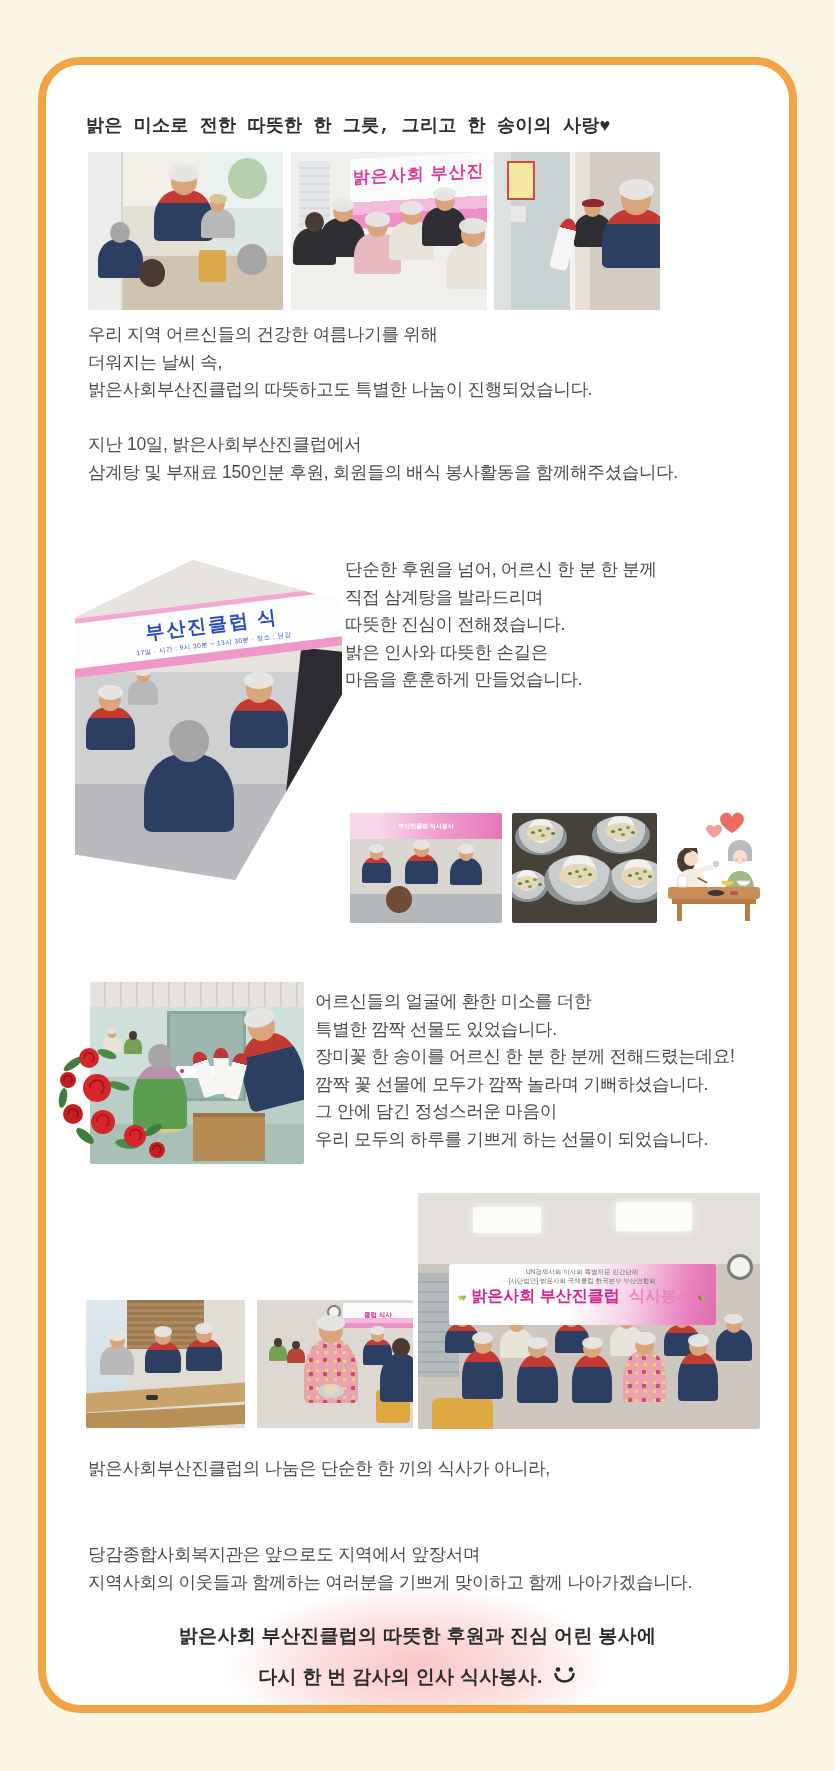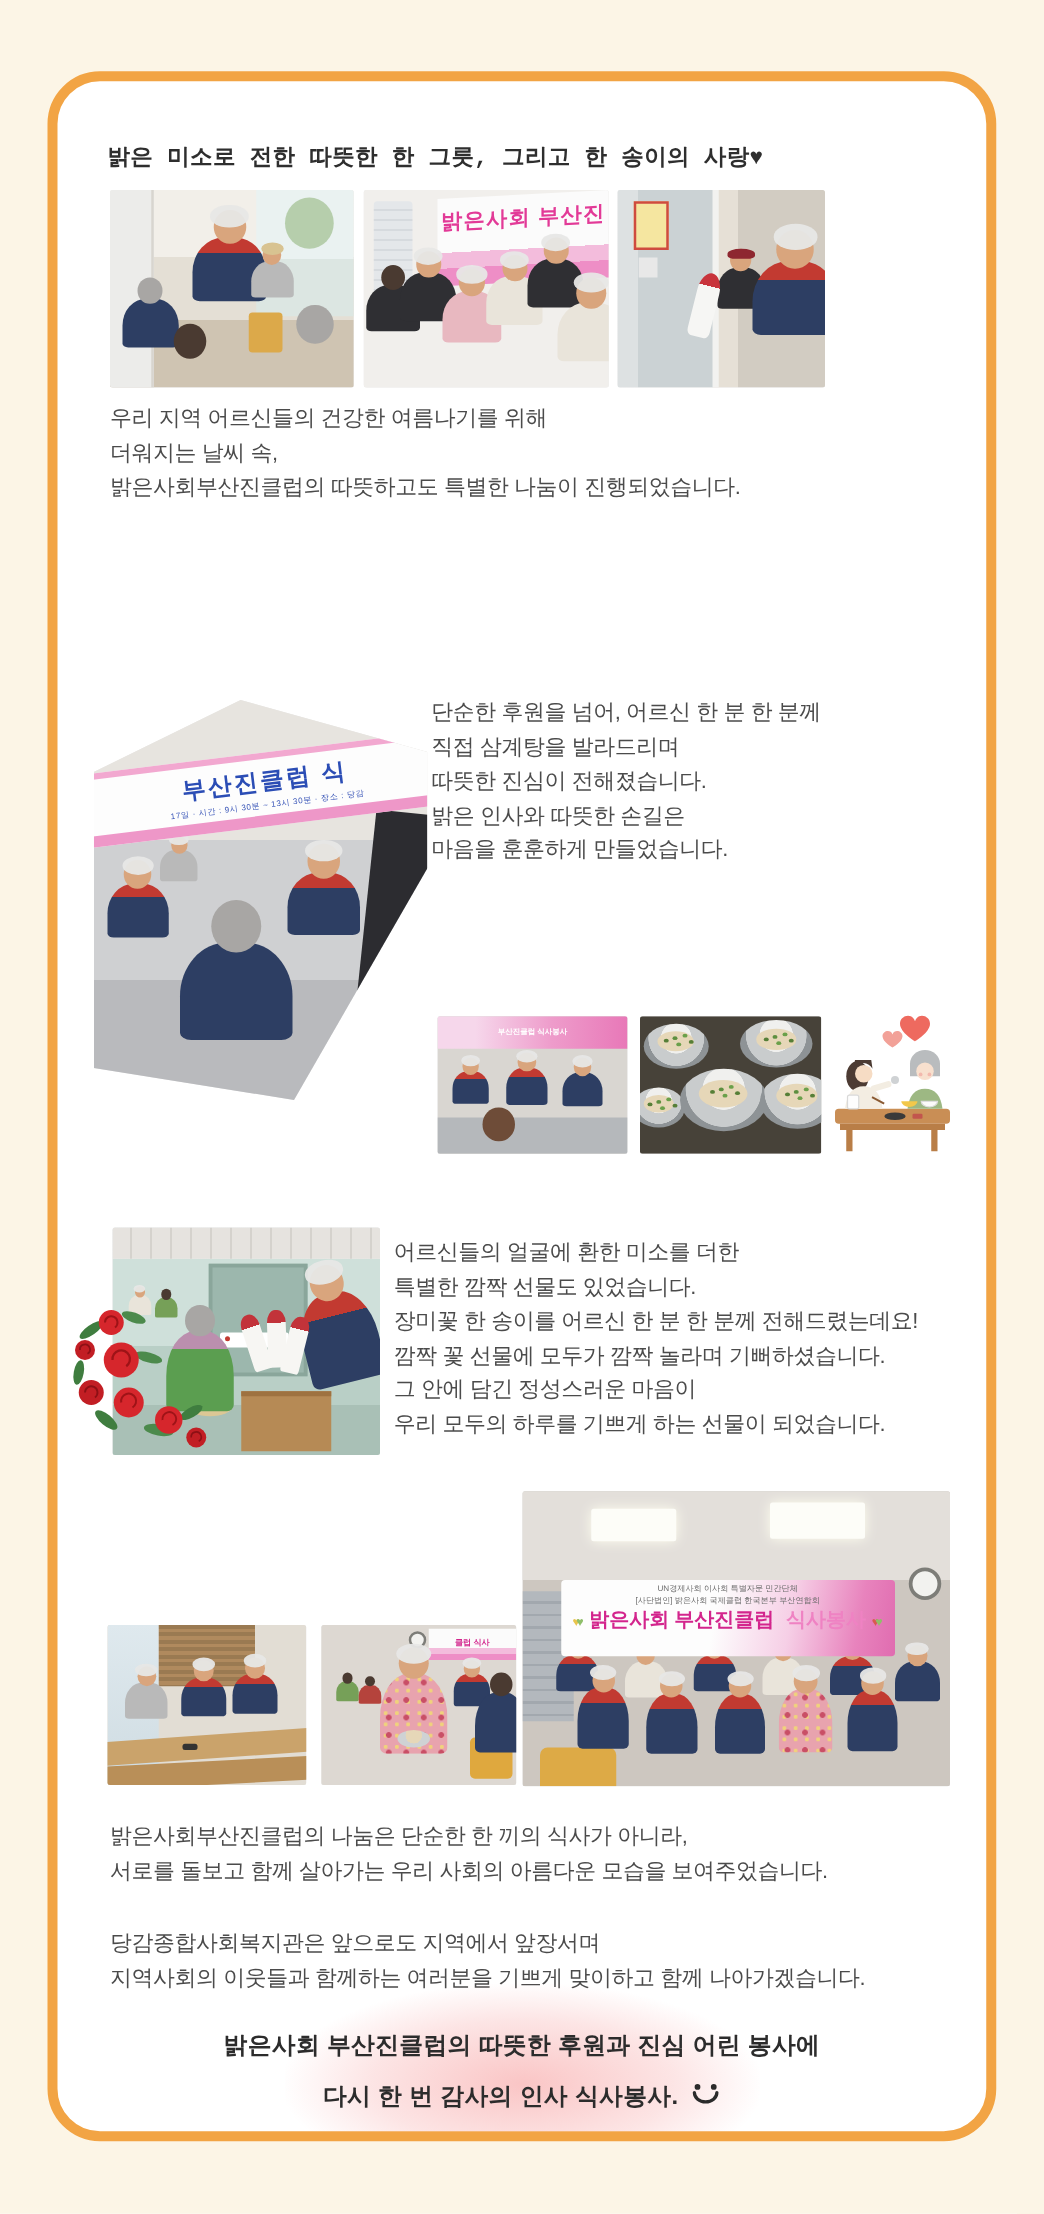--- a/index.html
+++ b/index.html
@@ -37,21 +37,21 @@
   
   .pinkband{background:linear-gradient(180deg,#fbfbfb 0 62%,#f3bcdc 62% 80%,#ee8ec6 80%);}
   .bigpink{font-size:17px;font-weight:800;color:#e23a97;text-shadow:0 0 2px #fff;letter-spacing:1px;}
   .tentband{position:absolute;left:-6%;top:13%;width:115%;transform:rotate(-7deg);background:#fdfdfd;border-top:5px solid #f2a8d0;border-bottom:9px solid #ee97c8;text-align:center;padding:5px 0 3px;z-index:4;}
   .tent-title{color:#2b4db5;font-weight:800;font-size:19px;letter-spacing:2px;}
   .tent-info{color:#3a56b8;font-size:6.5px;margin-top:2px;letter-spacing:.5px;}
   .mainbanner{position:absolute;left:9%;top:30%;width:78%;height:26%;border-radius:3px;text-align:center;padding-top:3px;box-sizing:border-box;z-index:4;
       background:linear-gradient(100deg,#fdfdfd 0 46%,#f6cfe6 68%,#e883bd 88%,#e06cb0);}
   .mb-s{font-size:6.5px;color:#6b6b6b;line-height:9px;white-space:nowrap;}
   .mb-t{font-size:16px;font-weight:800;margin-top:1px;white-space:nowrap;}
-  .mb-a{color:#d3258d;font-family:Liberation Serif, serif;} .mb-b{color:#ef82c3;margin-left:5px;}
+  .mb-a{color:#d3258d;} .mb-b{color:#ef82c3;margin-left:5px;}
   .bh{font-size:10px;line-height:10px;}
   .bowl{position:absolute;border-radius:50%;background:radial-gradient(circle at 50% 32%,#f0f0ee 0 34%,#c9cccd 35% 62%,#8e9396 63%);}
   .chk{position:absolute;left:22%;top:18%;width:56%;height:44%;border-radius:50%;background:#e6d7b8;}
   .gar{position:absolute;left:45%;top:30%;width:4px;height:3px;border-radius:50%;background:#5d8f3f;box-shadow:8px -2px 0 #6aa04a,-7px 2px 0 #567f37,3px 5px 0 #6aa04a,13px 3px 0 #567f37;}
   .cone{position:absolute;width:15px;height:46px;background:linear-gradient(180deg,#c2333a 0 22%,#f7f6f3 22%);border-radius:45% 45% 12% 12%/22% 22% 8% 8%;z-index:5;}
   .clock{position:absolute;border-radius:50%;background:#f2f2ef;border:3px solid #7d7d78;}
   .thanks{position:absolute;left:0;right:0;text-align:center;font-size:19px;color:#2c2c2c;font-weight:700;letter-spacing:.3px;z-index:3;}
   .tline{margin-bottom:15px;}
   .glow{position:absolute;left:50%;transform:translateX(-50%);width:380px;height:160px;z-index:1;
       background:radial-gradient(ellipse at center,rgba(245,140,140,.5) 0%,rgba(245,150,150,.25) 45%,rgba(245,150,150,0) 72%);}
@@ -135,20 +135,24 @@
         <i class="hd"></i>
         <i class="bd"></i>
       </div>
     <div class="ly" style="left:37%;top:42%;width:18px;height:52px;background:linear-gradient(180deg,#c8343c 0 20%,#f6f6f4 20%);border-radius:50% 50% 20% 20%/30% 30% 10% 10%;transform:rotate(14deg);z-index:4"></div>
   </div>
 
   <div class="para" style="left:42px;top:256px">
     <span class="ln">우리 지역 어르신들의 건강한 여름나기를 위해</span>
     <span class="ln">더워지는 날씨 속,</span>
     <span class="ln">밝은사회부산진클럽의 따뜻하고도 특별한 나눔이 진행되었습니다.</span>
+  </div>
+  <div class="para" style="left:42px;top:366px">
+    <span class="ln">지난 10일, 밝은사회부산진클럽에서</span>
+    <span class="ln">삼계탕 및 부재료 150인분 후원, 회원들의 배식 봉사활동을 함께해주셨습니다.</span>
   </div>
 
   <div class="photo" style="left:29px;top:495px;width:267px;height:320px;clip-path:polygon(0 18%,44% 0,100% 13%,100% 42%,60% 100%,0 92%)">
     <div class="ly" style="inset:0;background:linear-gradient(180deg,#e7e4df 0 35%,#cfd0d2 35% 70%,#b9babd 70%)"></div>
     <div class="tentband">
       <div class="tent-title">부산진클럽 식</div>
       <div class="tent-info">17일 · 시간 : 9시 30분 ~ 13시 30분 · 장소 : 당감</div>
     </div>
     <div class="pp cap" style="--hw:22px;left:4%;top:40%">
         <i class="hd"></i>
@@ -425,21 +429,20 @@
     <div class="pp cap" style="--hw:24px;left:30%;top:14%">
         <i class="hd"></i>
         <i class="bd apron tall"></i>
       </div>
     <div class="ly" style="left:39%;top:66%;width:26px;height:14px;border-radius:50%;background:radial-gradient(circle at 50% 30%,#e6d7b8 0 40%,#cfd2d4 41%);z-index:5"></div>
     <div class="ly" style="right:2%;bottom:4%;width:22%;height:26%;background:#dfa83e;border-radius:4px"></div>
   </div>
 
   <div class="para" style="left:42px;top:1390px">
     <span class="ln">밝은사회부산진클럽의 나눔은 단순한 한 끼의 식사가 아니라,</span>
-    <span class="ln">서로를 돌보고 함께 살아가는 우리 사회의 아름다운 모습을 보여주었습니다.</span>
   </div>
   <div class="para" style="left:42px;top:1476px">
     <span class="ln">당감종합사회복지관은 앞으로도 지역에서 앞장서며</span>
     <span class="ln">지역사회의 이웃들과 함께하는 여러분을 기쁘게 맞이하고 함께 나아가겠습니다.</span>
   </div>
 
   <div class="glow" style="top:1522px"></div>
   <div class="thanks hand" style="top:1558px">
     <div class="tline">밝은사회 부산진클럽의 따뜻한 후원과 진심 어린 봉사에</div>
     <div class="tline">

